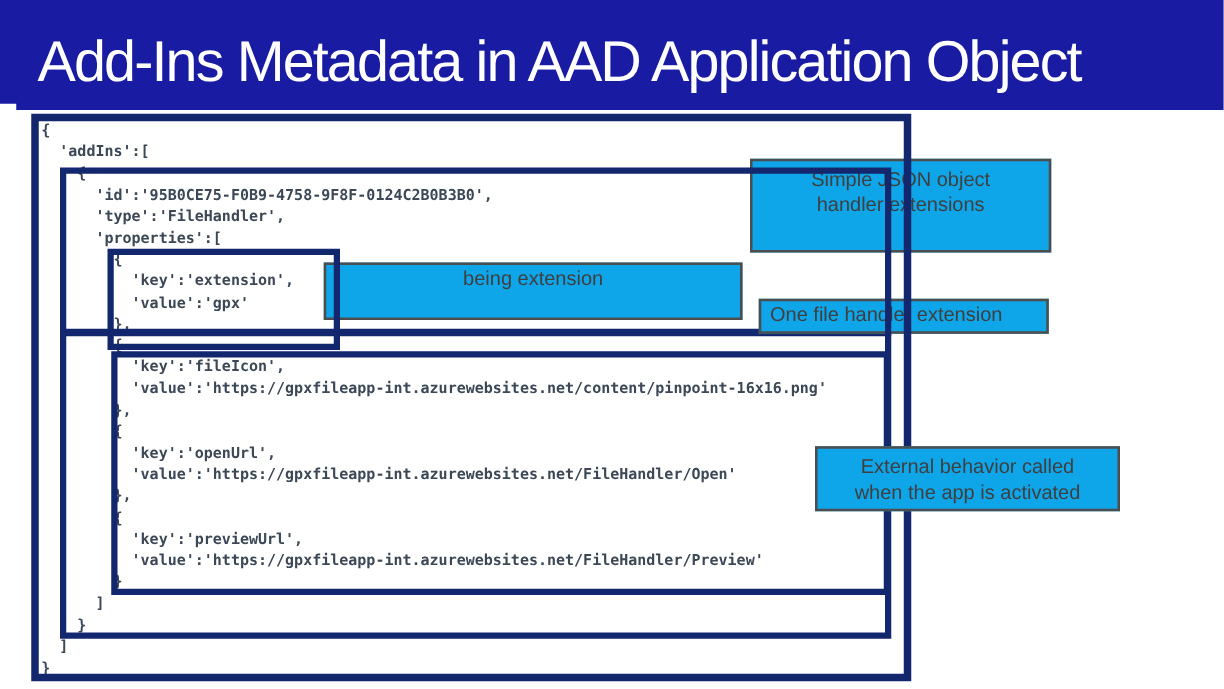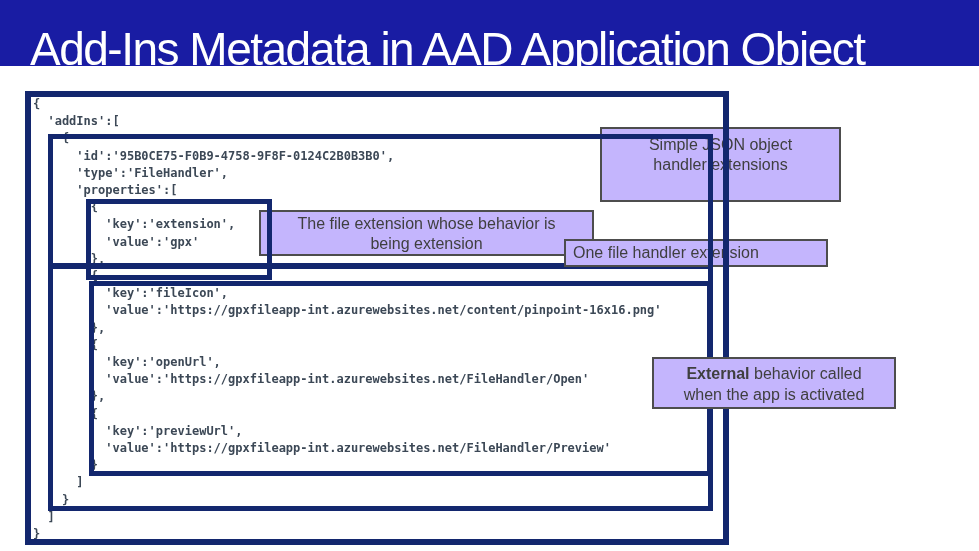--- a/index.html
+++ b/index.html
@@ -2,21 +2,21 @@
 <html><head>
 <meta charset="utf-8">
 <style>
   html,body{margin:0;padding:0;}
   body{
     width:979px;height:551px;position:relative;overflow:hidden;
     background:#ffffff;font-family:"Liberation Sans",sans-serif;
   }
   
   .titlebar{
-    position:absolute;left:0;top:0;width:979px;height:66px;
+    position:absolute;left:0;top:0;width:979px;height:88px;
     background:#191ca3;z-index:1;
   }
   .titlebar .title{
     position:absolute;left:30px;top:22px;
     font-size:46px;font-weight:300;color:#ffffff;letter-spacing:-1.5px;
     white-space:nowrap;
   }
   .titlebar-notch{
     position:absolute;left:0;top:83px;width:13px;height:8px;background:#ffffff;z-index:2;
   }
@@ -29,28 +29,28 @@
   }
   
   .frame{position:absolute;border-style:solid;border-color:#13276e;background:transparent;box-sizing:border-box;}
   .frame-a{left:25px;top:91px;width:704px;height:454px;border-width:6px;z-index:5;}
   .frame-b{left:48px;top:134px;width:665px;height:377px;border-width:5px;z-index:5;}
   .frame-line{left:48px;top:263px;width:665px;height:6px;background:#13276e;z-index:3;position:absolute;}
   .frame-c{left:86px;top:199px;width:186px;height:81px;border-width:5px;z-index:5;}
   .frame-d{left:89px;top:281px;width:623px;height:195px;border-width:5px;z-index:5;}
   
   .callout{
-    position:absolute;background:#c4b5fd;border:2px solid #4d4d4d;
+    position:absolute;background:#0ea5e9;border:2px solid #4d4d4d;
     color:#3f3f3f;font-size:16px;text-align:center;box-sizing:border-box;
   }
   .callout-simple{left:600px;top:127px;width:241px;height:75px;line-height:19.5px;padding-top:6px;z-index:4;}
   .callout-extension{left:259px;top:210px;width:335px;height:46px;line-height:20px;padding-top:2px;z-index:4;}
-  .callout-onehandler{left:564px;top:239px;width:264px;height:28px;line-height:24px;text-align:left;padding-left:7px;z-index:4;}
+  .callout-onehandler{left:607px;top:239px;width:232px;height:28px;line-height:24px;text-align:left;padding-left:7px;z-index:4;}
   .callout-external{left:652px;top:357px;width:244px;height:52px;line-height:21px;padding-top:4px;z-index:6;}
-  .callout .b{font-weight:bold;}
+  .callout .b{font-weight:normal;}
 </style>
 </head>
 <body>
 
 <div class="titlebar">
   <span class="title">Add-Ins Metadata in AAD Application Object</span>
 </div>
 <div class="titlebar-notch"></div>
 
 <pre class="code">{
@@ -85,21 +85,20 @@
 <div class="frame frame-b"></div>
 <div class="frame frame-c"></div>
 <div class="frame frame-d"></div>
 
 <div class="callout callout-simple">
   <div>Simple JSON object</div>
   <div>handler extensions</div>
 </div>
 
 <div class="callout callout-extension">
-  <div>The file extension whose behavior is</div>
   <div>being extension</div>
 </div>
 
 <div class="callout callout-onehandler">
   <span>One file handler extension</span>
 </div>
 
 <div class="callout callout-external">
   <div><span class="b">External</span><span> behavior called</span></div>
   <div>when the app is activated</div>

